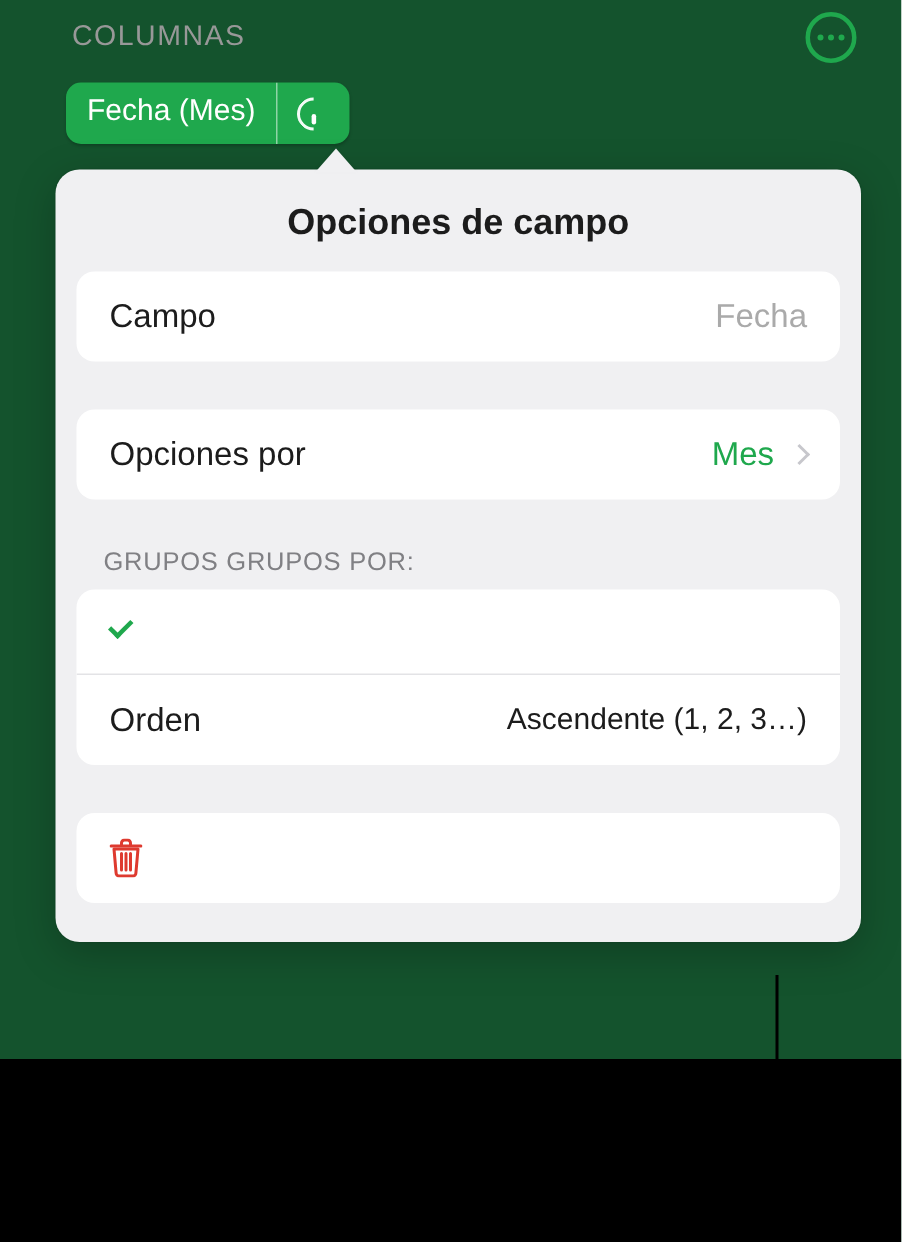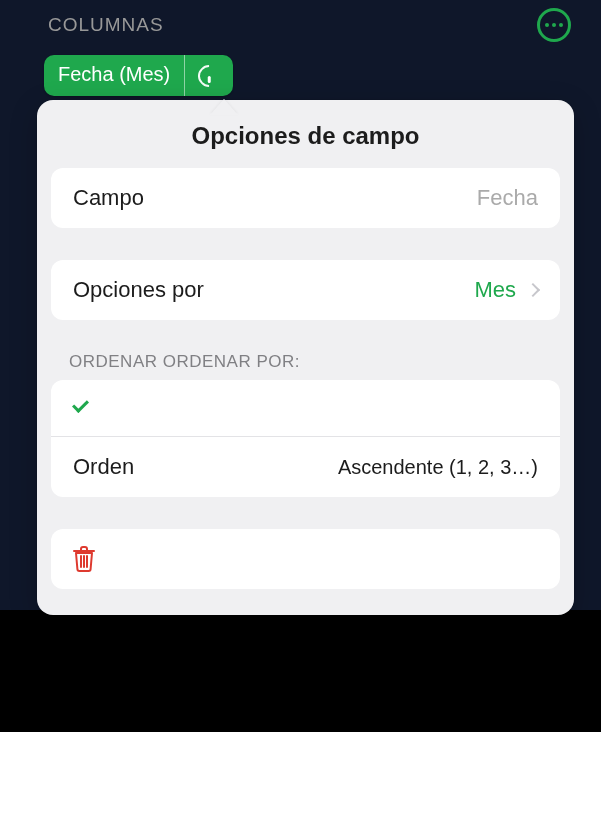--- a/index.html
+++ b/index.html
@@ -1,22 +1,22 @@
 <!DOCTYPE html>
 <html><head>
   <meta charset="utf-8">
   <style>
     * { box-sizing: border-box; margin: 0; padding: 0; }
     html, body { width: 601px; height: 828px; font-family: -apple-system, "Helvetica Neue", Arial, sans-serif; background: #fff; }
 
     .canvas {
       position: relative;
       width: 601px;
-      height: 732px;
-      background: #0f172a;
+      height: 828px;
+      background: #14532d;
       overflow: hidden;
     }
 
     .header-band {
       position: absolute;
       top: 0; left: 30px; right: 20px;
       height: 50px;
       border-radius: 12px 12px 0 0;
       display: flex;
       align-items: center;
@@ -85,21 +85,21 @@
       width: 0; height: 0;
       border-left: 14px solid transparent;
       border-right: 14px solid transparent;
       border-bottom: 16px solid #f0f0f2;
       z-index: 5;
       filter: drop-shadow(0 -1px 1px rgba(0,0,0,.05));
     }
 
     .popover {
       position: absolute;
-      top: 100px;
+      top: 113px;
       left: 37px;
       right: 27px;
       background: #f0f0f2;
       border-radius: 16px;
       box-shadow: 0 8px 28px rgba(0,0,0,.22), 0 0 0 1px rgba(0,0,0,.04);
       padding-bottom: 22px;
       z-index: 4;
     }
     .pop-title {
       text-align: center;
@@ -213,21 +213,21 @@
     <div class="group">
       <div class="row">
         <span>Opciones por</span>
         <span class="right-cluster">
           <span class="value-green">Mes</span>
           <span class="chev"></span>
         </span>
       </div>
     </div>
 
-    <div class="section-label">ORDENAR ORDENAR POR:</div>
+    <div class="section-label">GRUPOS GRUPOS POR:</div>
 
     <div class="group">
       <div class="row">
         <span class="check"></span>
       </div>
       <div class="row">
         <span>Orden</span>
         <span class="value-black">Ascendente (1, 2, 3…)</span>
       </div>
     </div>

